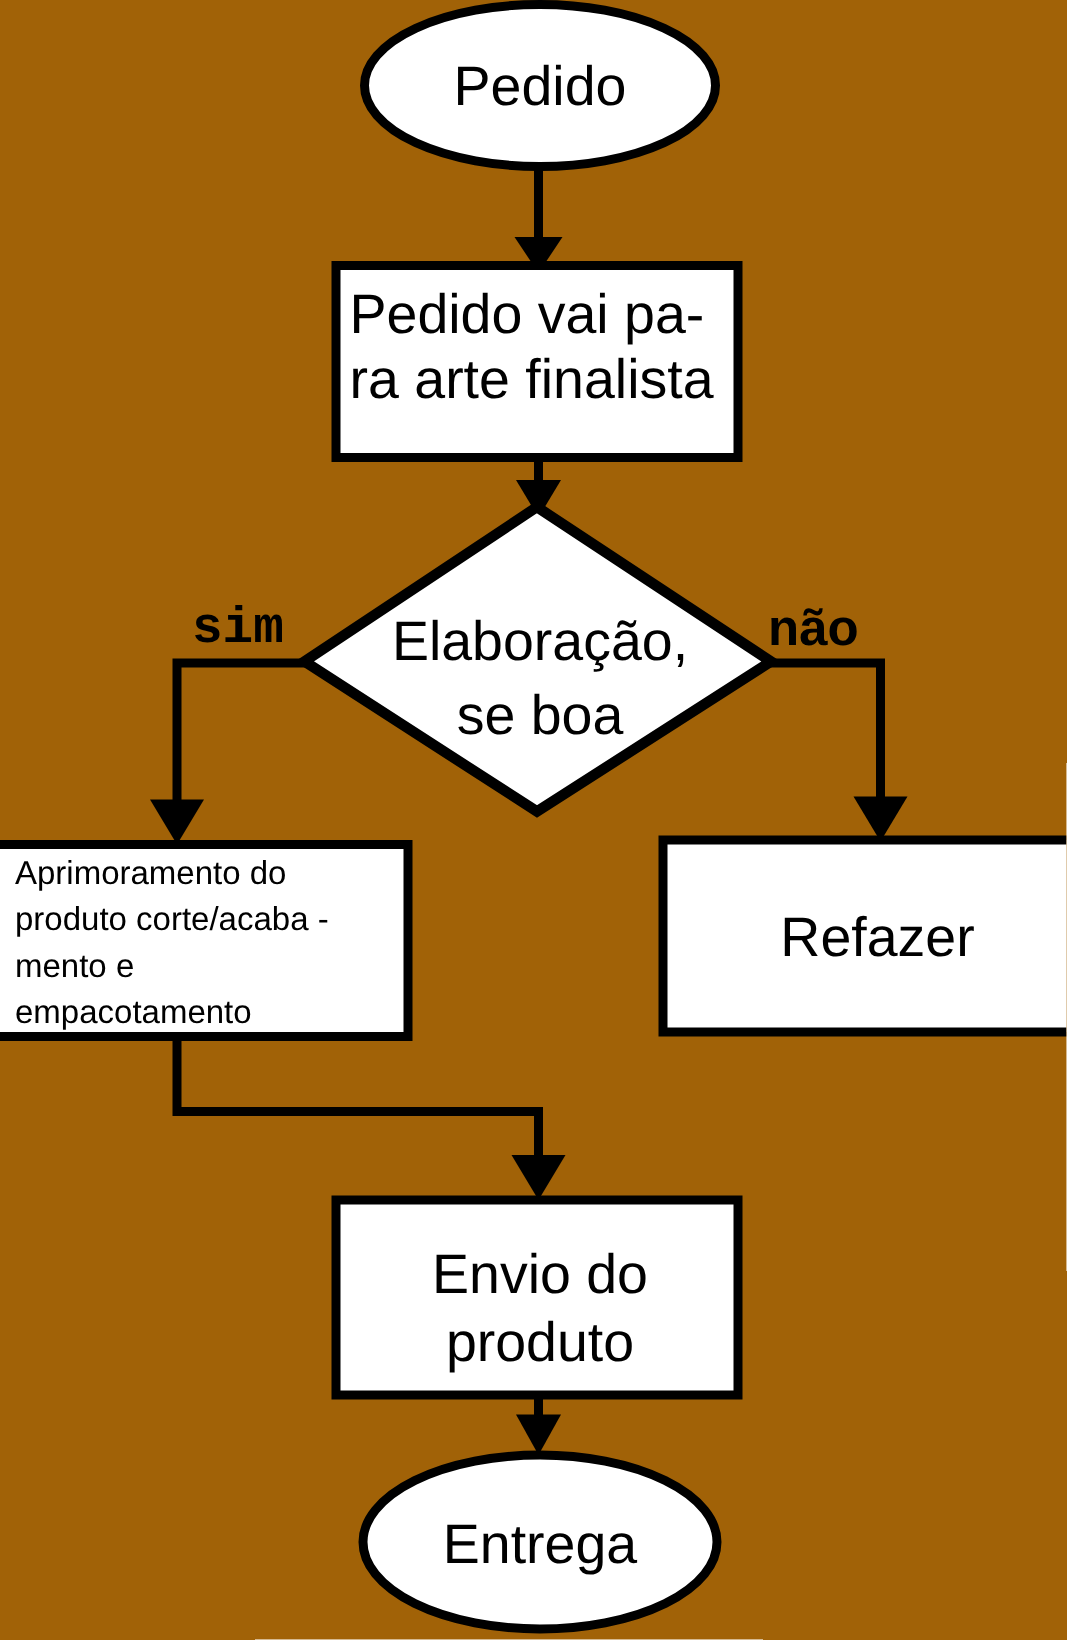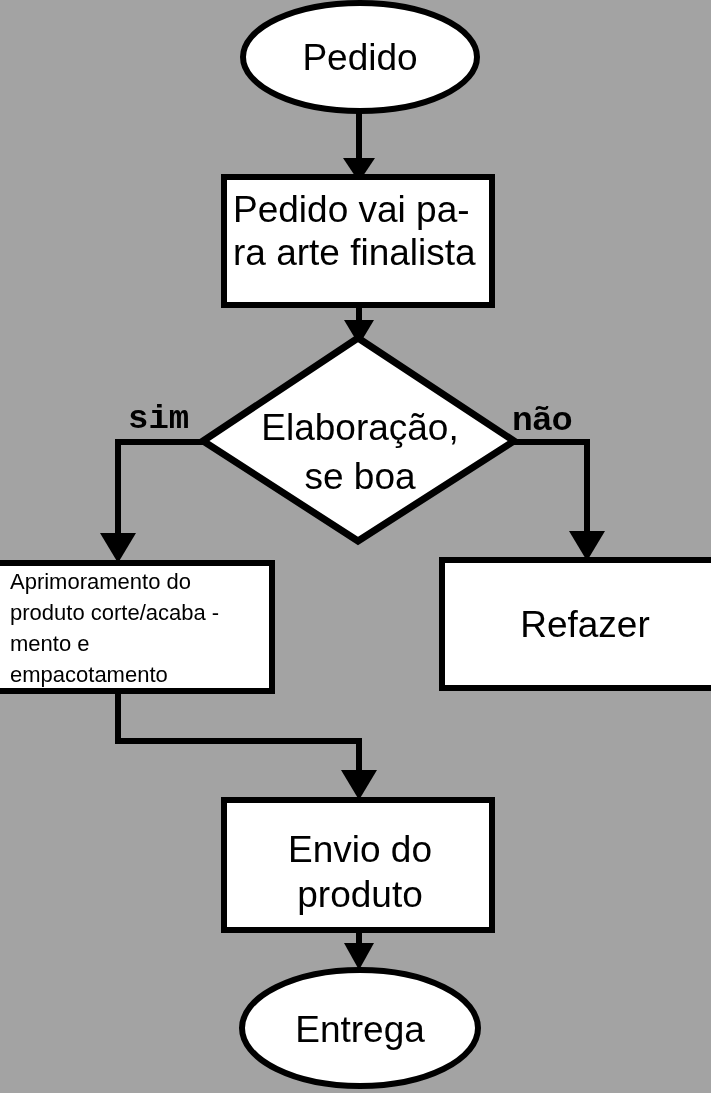--- a/index.html
+++ b/index.html
@@ -4,21 +4,21 @@
 <style>
   html, body {
     margin: 0;
     padding: 0;
     background: #ffffff;
   }
   #diagram-root {
     position: relative;
     width: 711px;
     height: 1093px;
-    background: #a3a3a3;
+    background: #a16207;
     overflow: hidden;
     font-family: "Liberation Sans", sans-serif;
   }
   svg#flowchart {
     display: block;
     width: 711px;
     height: 1093px;
   }
   .node-shape {
     fill: #ffffff;

